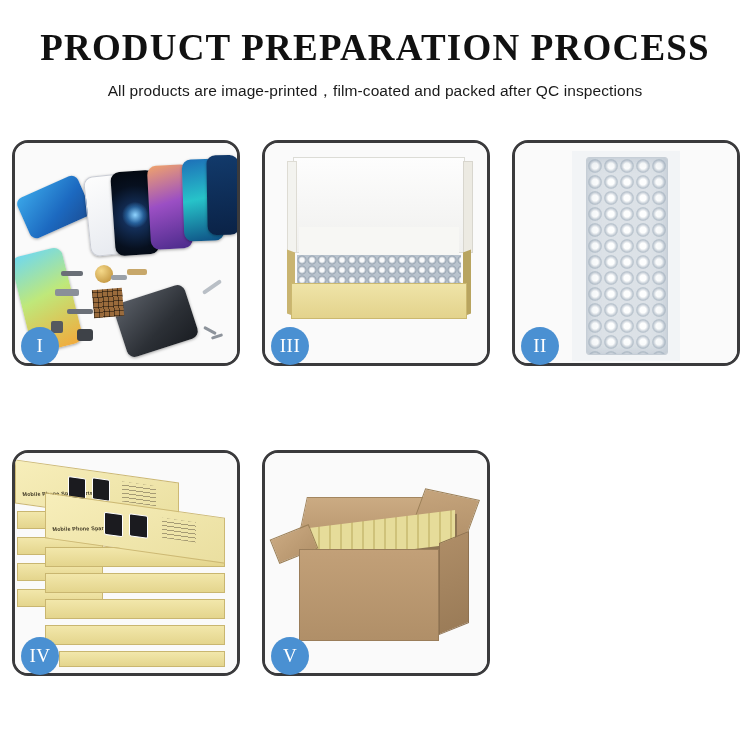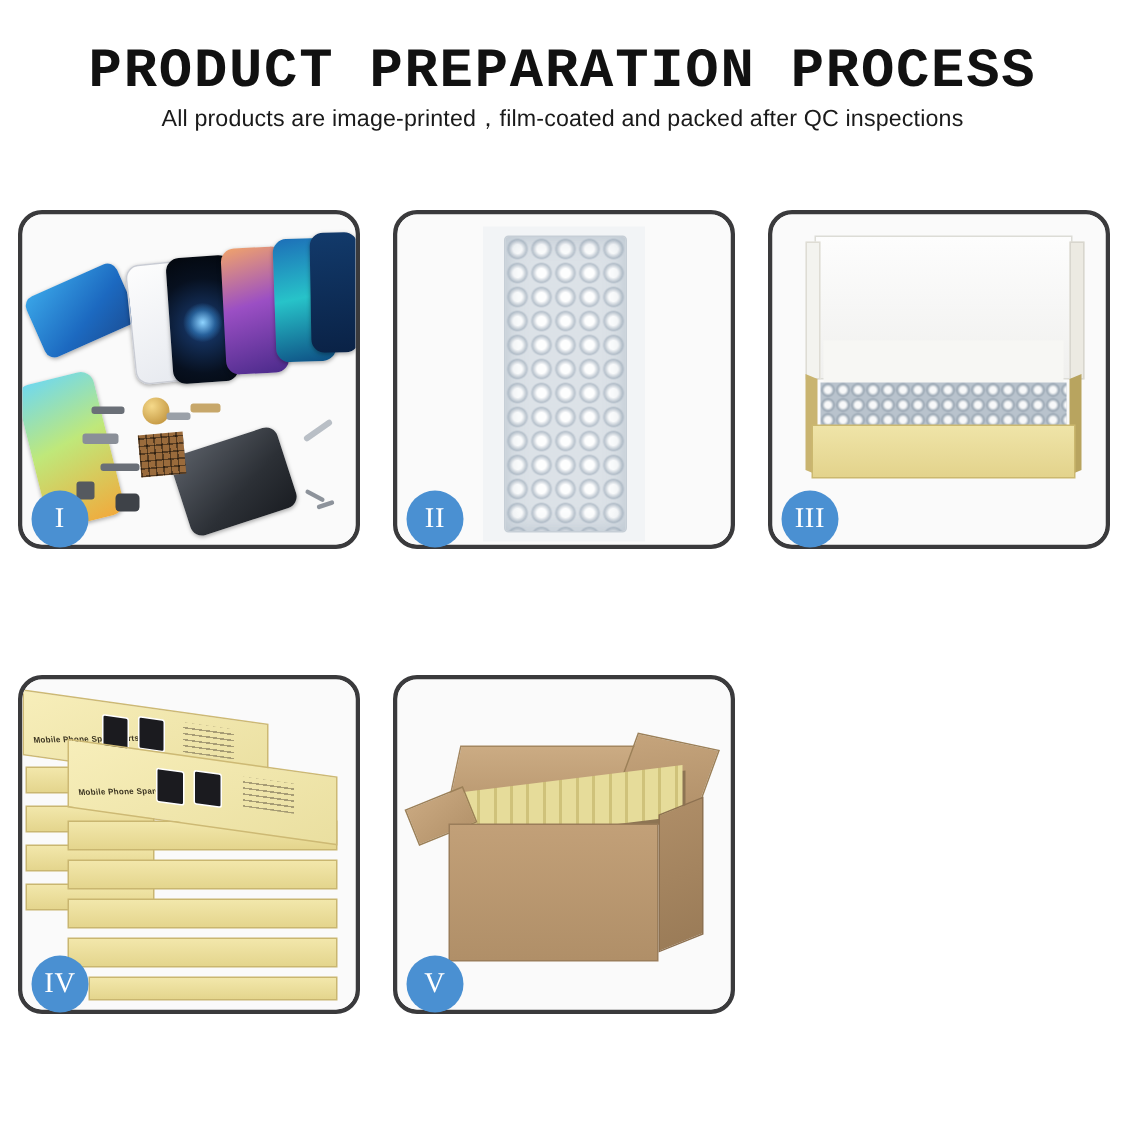--- a/index.html
+++ b/index.html
@@ -10,25 +10,26 @@
     overflow: hidden;
     position: relative;
   }
   .header { text-align: center; padding-top: 28px; }
   .title {
     font-size: 37px;
     font-weight: bold;
     letter-spacing: 1.2px;
     color: #111;
     line-height: 1.1;
-    font-family: Liberation Mono, monospace;
+    font-family: Liberation Serif, serif;
   }
   .subtitle {
     font-size: 15.5px;
     color: #1a1a1a;
+    margin-top: 12px;
     letter-spacing: 0.1px;
   }
 
   .grid {
     position: absolute;
     top: 140px; left: 12px;
     width: 728px; height: 545px;
     display: grid;
     grid-template-columns: 228px 228px 228px;
     grid-template-rows: 226px 226px;
@@ -346,39 +347,39 @@
       <div class="part" style="left:96px;top:132px;width:16px;height:5px;background:#9aa0a8;"></div>
       <div class="part" style="left:186px;top:142px;width:22px;height:4px;background:#b9bfc6;transform:rotate(-35deg);"></div>
       <div class="part" style="left:188px;top:186px;width:14px;height:3px;background:#8d939b;transform:rotate(28deg);"></div>
       <div class="part" style="left:196px;top:192px;width:12px;height:3px;background:#8d939b;transform:rotate(-18deg);"></div>
     </div>
     <div class="badge">I</div>
   </div>
 
   <div class="card">
     <div class="card-inner">
-      <div class="bw-wrap">
-        <div class="bw-sheet"></div>
-      </div>
-    </div>
-    <div class="badge">II</div>
-  </div>
-
-  <div class="card">
-    <div class="card-inner">
       <div class="b3-lid"></div>
       <div class="b3-lid-flapL"></div>
       <div class="b3-lid-flapR"></div>
       <div class="b3-foam"></div>
       <div class="b3-content"></div>
       <div class="b3-sideL"></div>
       <div class="b3-sideR"></div>
       <div class="b3-front"></div>
     </div>
     <div class="badge">III</div>
+  </div>
+
+  <div class="card">
+    <div class="card-inner">
+      <div class="bw-wrap">
+        <div class="bw-sheet"></div>
+      </div>
+    </div>
+    <div class="badge">II</div>
   </div>
 
   <div class="card">
     <div class="card-inner">
       <div class="stack">
 
         <div class="sbox" style="left:2px;top:58px;width:86px;height:18px;"></div>
         <div class="sbox" style="left:2px;top:84px;width:86px;height:18px;"></div>
         <div class="sbox" style="left:2px;top:110px;width:86px;height:18px;"></div>
         <div class="sbox" style="left:2px;top:136px;width:86px;height:18px;"></div>

